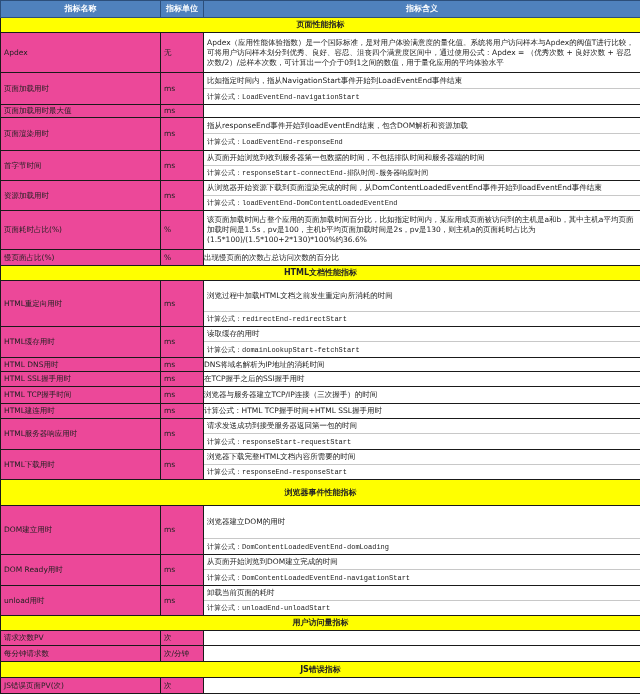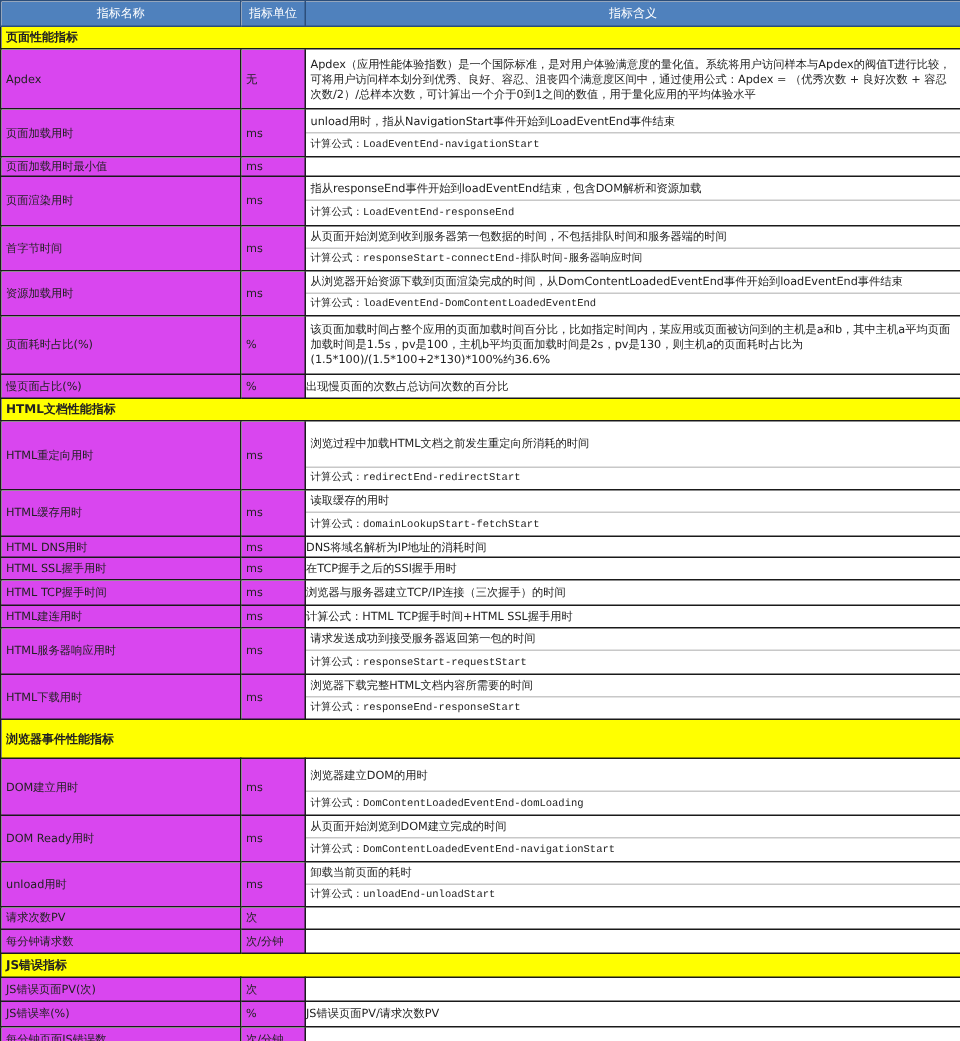--- a/index.html
+++ b/index.html
@@ -2,23 +2,23 @@
 <html><head>
   <meta charset="utf-8">
   <style>
     html, body { margin: 0; padding: 0; background: #ffffff; }
     body { width: 640px; height: 694px; overflow: hidden; font-family: "DejaVu Sans", sans-serif; }
     table { border-collapse: collapse; width: 640px; table-layout: fixed; }
     col.c1 { width: 160px; }
     col.c2 { width: 43px; }
     col.c3 { width: 437px; }
     td, th { border: 1px solid #1a1a1a; padding: 0 3px; font-size: 7.5px; line-height: 10px; color: #222; vertical-align: middle; overflow: hidden; white-space: normal; }
-    th { background: #4f81bd; color: #ffffff; font-weight: normal; font-size: 8px; height: 16px; text-align: center; border-color: #2c4e7a; }
-    tr.section td { background: #ffff00; font-weight: bold; font-size: 8px; color: #222; }
-    td.name, td.unit { background: #d946ef; }
+    th { background: #4f81bd; color: #ffffff; font-weight: bold; font-size: 8px; height: 16px; text-align: center; border-color: #2c4e7a; }
+    tr.section td { background: #ffff00; font-weight: bold; font-size: 8px; color: #222; text-align: center; }
+    td.name, td.unit { background: #ec4899; }
     td.unit { font-size: 7.5px; }
     td.desc { padding: 0; }
     .sub { padding: 0 3px; display: flex; align-items: center; box-sizing: border-box; border-bottom: 1px solid #c8c8c8; }
     .sub:last-child { border-bottom: none; }
     .mono { font-family: Liberation Mono, monospace; font-size: 7px; text-align: right; }
   </style>
 </head>
 <body>
 
 <table>
@@ -43,26 +43,26 @@
       <td class="name">Apdex</td>
       <td class="unit">无</td>
       <td class="desc">
           <div class="sub" style="height:39px">Apdex（应用性能体验指数）是一个国际标准，是对用户体验满意度的量化值。系统将用户访问样本与Apdex的阀值T进行比较，可将用户访问样本划分到优秀、良好、容忍、沮丧四个满意度区间中，通过使用公式：Apdex = （优秀次数 + 良好次数 + 容忍次数/2）/总样本次数，可计算出一个介于0到1之间的数值，用于量化应用的平均体验水平</div>
         </td>
     </tr>
     <tr style="height:32px">
       <td class="name">页面加载用时</td>
       <td class="unit">ms</td>
       <td class="desc">
-          <div class="sub" style="height:16px">unload用时，指从NavigationStart事件开始到LoadEventEnd事件结束</div>
+          <div class="sub" style="height:16px">比如指定时间内，指从NavigationStart事件开始到LoadEventEnd事件结束</div>
           <div class="sub mono" style="height:15px">计算公式：LoadEventEnd-navigationStart</div>
         </td>
     </tr>
     <tr style="height:13px">
-      <td class="name">页面加载用时最小值</td>
+      <td class="name">页面加载用时最大值</td>
       <td class="unit">ms</td>
       <td class="desc"></td>
     </tr>
     <tr style="height:33px">
       <td class="name">页面渲染用时</td>
       <td class="unit">ms</td>
       <td class="desc">
           <div class="sub" style="height:16px">指从responseEnd事件开始到loadEventEnd结束，包含DOM解析和资源加载</div>
           <div class="sub mono" style="height:16px">计算公式：LoadEventEnd-responseEnd</div>
         </td>
@@ -152,41 +152,44 @@
         </td>
     </tr>
 
     <tr class="section" style="height:26px">
         <td colspan="3">浏览器事件性能指标</td>
       </tr>
     <tr style="height:31px">
       <td class="name">DOM建立用时</td>
       <td class="unit">ms</td>
       <td class="desc">
-          <div class="sub" style="height:22px">浏览器建立DOM的用时</div>
+          <div class="sub" style="height:33px">浏览器建立DOM的用时</div>
           <div class="sub mono" style="height:15px">计算公式：DomContentLoadedEventEnd-domLoading</div>
         </td>
     </tr>
     <tr style="height:31px">
       <td class="name">DOM Ready用时</td>
       <td class="unit">ms</td>
       <td class="desc">
           <div class="sub" style="height:15px">从页面开始浏览到DOM建立完成的时间</div>
           <div class="sub mono" style="height:15px">计算公式：DomContentLoadedEventEnd-navigationStart</div>
         </td>
     </tr>
     <tr style="height:30px">
       <td class="name">unload用时</td>
       <td class="unit">ms</td>
       <td class="desc">
           <div class="sub" style="height:15px">卸载当前页面的耗时</div>
           <div class="sub mono" style="height:14px">计算公式：unloadEnd-unloadStart</div>
         </td>
     </tr>
 
+    <tr class="section" style="height:15px">
+        <td colspan="3">用户访问量指标</td>
+      </tr>
     <tr style="height:15px">
       <td class="name">请求次数PV</td>
       <td class="unit">次</td>
       <td class="desc"></td>
     </tr>
     <tr style="height:16px">
       <td class="name">每分钟请求数</td>
       <td class="unit">次/分钟</td>
       <td class="desc"></td>
     </tr>

